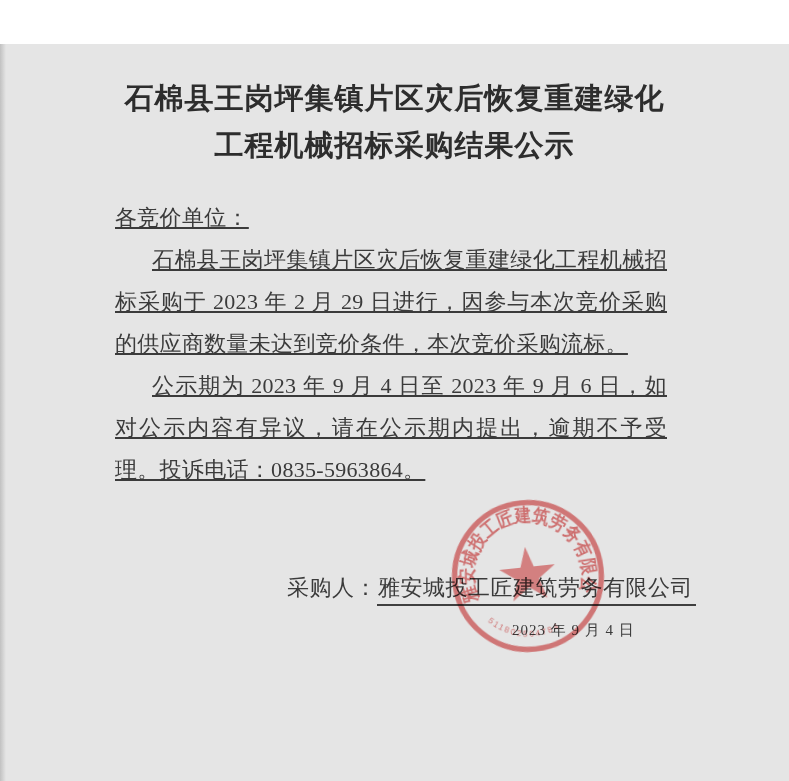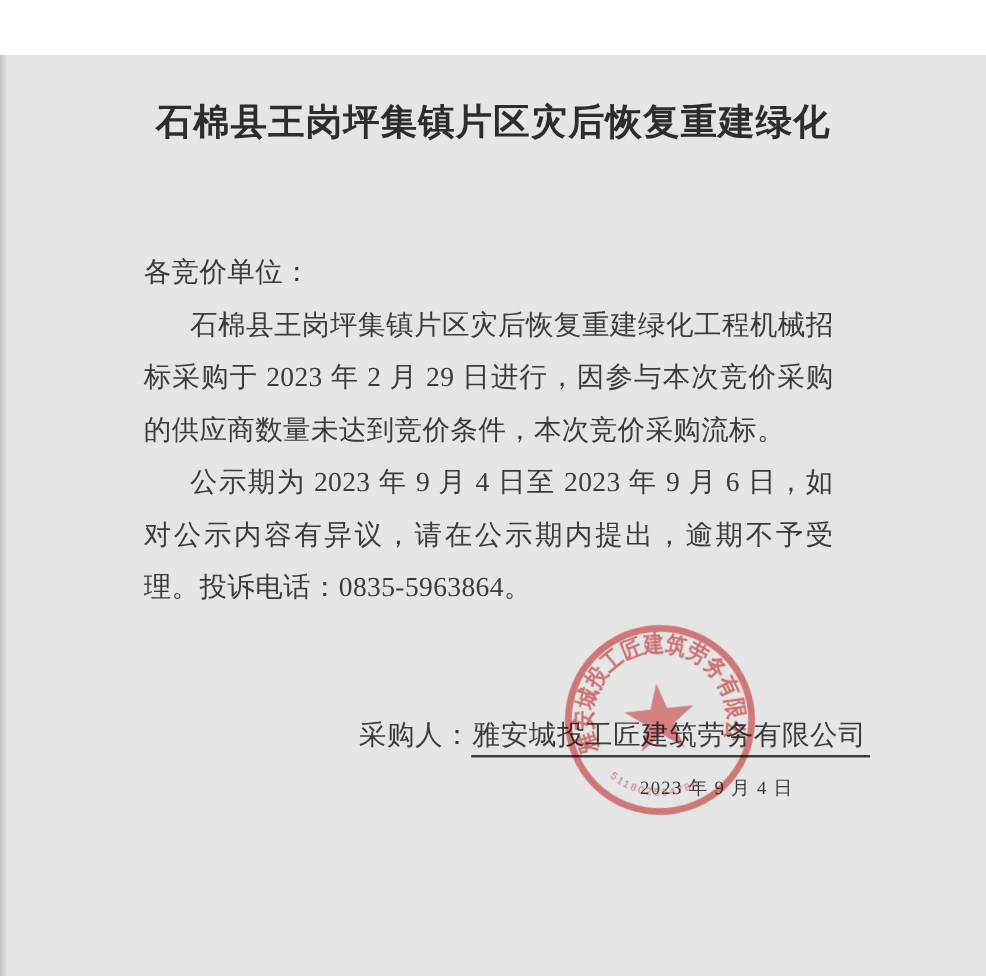--- a/index.html
+++ b/index.html
@@ -32,21 +32,21 @@
     color:#2d2d2d;
   }
   .body-text {
     position:absolute; left:115px; top:153px; width:552px;
     font-size:22px; line-height:42px;
     letter-spacing:0.3px;
     color:#3b3b3b;
     text-align:justify;
     text-align-last:left;
   }
-  .body-text p { margin:0; }
+  .body-text p { margin:0;text-decoration:underline; }
   .body-text p.indent { text-indent:37px; }
   .sign-line {
     position:absolute; left:287px; top:529px;
     font-size:22px; color:#3b3b3b; letter-spacing:0.5px;
     white-space:nowrap;
     z-index:3;
   }
   .company-underline {
     border-bottom:2px solid #3f3f3f;
     padding:0 3px 4px 1px;
@@ -73,20 +73,21 @@
 </head>
 <body>
 
 <div class="page">
 
   <div class="edge-left"></div>
   <div class="edge-bottom"></div>
 
   <div class="doc-title">
     <div>石棉县王岗坪集镇片区灾后恢复重建绿化</div>
+    <div>工程机械招标采购结果公示</div>
   </div>
 
   <div class="body-text">
     <p>各竞价单位：</p>
     <p class="indent">石棉县王岗坪集镇片区灾后恢复重建绿化工程机械招标采购于 2023 年 2 月 29 日进行，因参与本次竞价采购的供应商数量未达到竞价条件，本次竞价采购流标。</p>
     <p class="indent">公示期为 2023 年 9 月 4 日至 2023 年 9 月 6 日，如对公示内容有异议，请在公示期内提出，逾期不予受理。投诉电话：0835-5963864。</p>
   </div>
 
   <div class="sign-line"><span>采购人：</span><span class="company-underline">雅安城投工匠建筑劳务有限公司</span></div>
 

